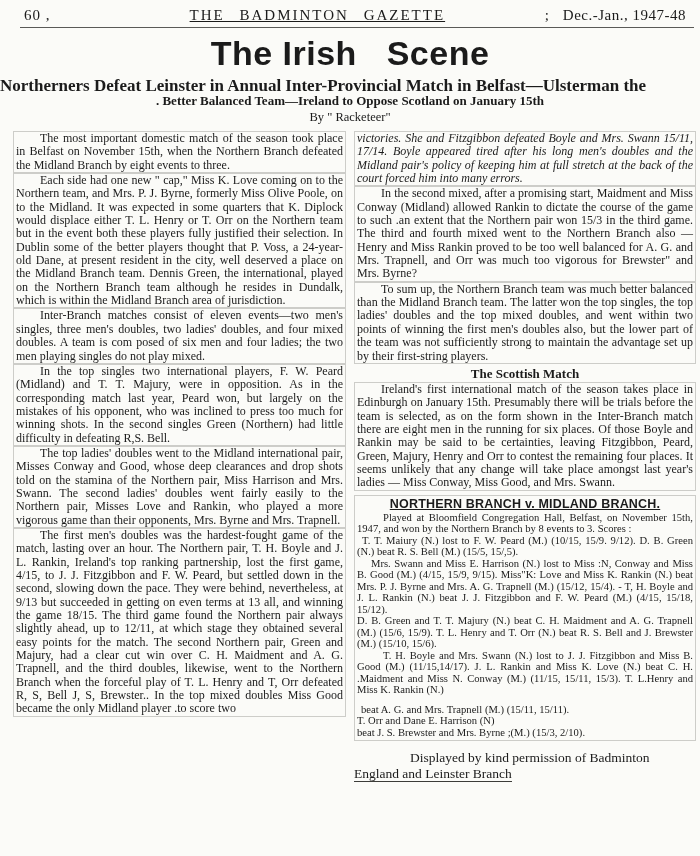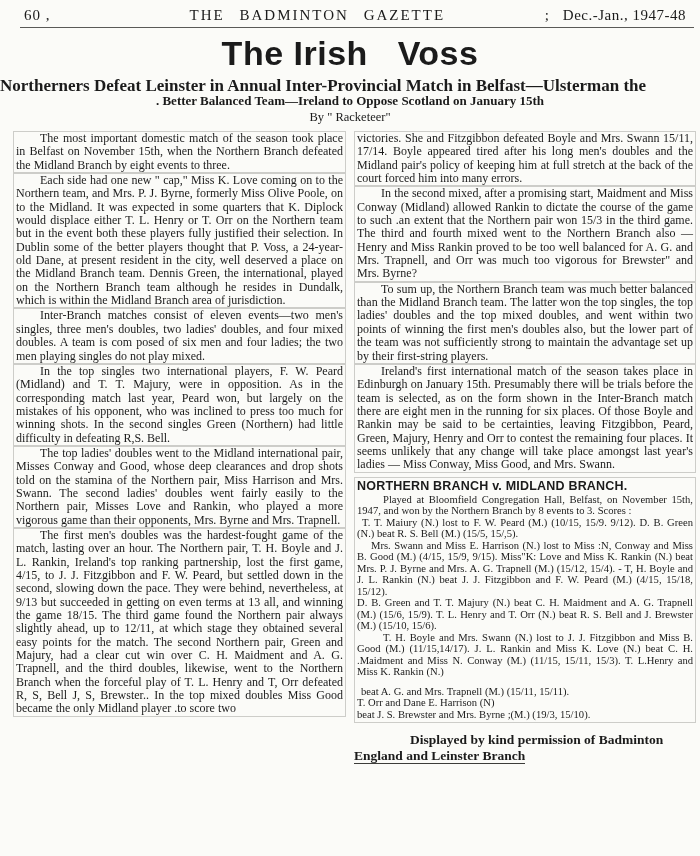--- a/index.html
+++ b/index.html
@@ -9,21 +9,21 @@
     font-family:"Liberation Serif", serif;
     position:relative;
   }
   
   .masthead{
     display:flex;align-items:center;
     padding:7px 14px 0 24px;
     font-size:15px;
   }
   .page-num{width:70px;letter-spacing:1px;}
-  .mast-center{flex:1;text-align:center;letter-spacing:2px;word-spacing:9px;}
+  .mast-center{flex:1;text-align:center;letter-spacing:2px;word-spacing:9px;text-decoration:underline;}
   .mast-sep{padding:0 14px 0 4px;}
   .mast-date{letter-spacing:0.5px;}
   .header-rule{
     border:0;border-top:1.5px solid #5a5a57;
     margin:3px 6px 0 20px;
   }
   
   .headline{
     text-align:center;
     font-family:"Liberation Sans", sans-serif;
@@ -46,99 +46,100 @@
     margin:6px 4px 0 13px;
   }
   .col-left{width:333px;}
   .col-right{width:342px;}
   .para{
     font-size:12px;line-height:13.35px;
     text-align:justify;text-indent:24px;
     border:1px solid #cdcdc9;
     padding:0 2px;margin:0;
   }
-  .para.no-indent{text-indent:0;}
+  .para.no-indent{text-indent:0;font-style:italic;}
   .section-head{
     text-align:center;font-weight:bold;font-size:13px;
     margin:2px 0 1px 0;line-height:15px;
   }
   
   .match-report{
     border:1px solid #cdcdc9;
     margin-top:4px;padding:1px 2px 2px 2px;
   }
   .mr-head{
     font-family:"Liberation Sans", sans-serif;
-    font-weight:bold;font-size:12.5px;text-align:left;
-    line-height:15px;letter-spacing:0.2px;
+    font-weight:bold;font-size:12.5px;text-align:center;
+    line-height:15px;letter-spacing:0.2px;text-decoration:underline;
   }
   .mr-line{
     font-size:10.6px;line-height:11.5px;
     text-align:justify;margin:0;
   }
   .mr-intro{text-indent:26px;}
   .mr-r1{text-indent:5px;}
   .mr-r2{text-indent:14px;}
   .mr-r3{text-indent:0;}
   .mr-r4{text-indent:26px;}
   .mr-r5{text-indent:4px;margin-top:8px;}
   .mr-r6{text-indent:0;}
   .mr-r7{text-indent:0;}
   
   .credit{
-    font-weight:bold;font-size:13.5px;line-height:16px;
+    font-weight:normal;font-size:13.5px;line-height:16px;
     margin-top:9px;
   }
   .credit-l1{padding-left:56px;}
   .credit-l2 span{border-bottom:1.5px solid #3c3c39;}
 </style>
 </head>
 <body>
 
 <div class="masthead">
   <span class="page-num">60 ,</span>
   <span class="mast-center">THE  BADMINTON  GAZETTE</span>
   <span class="mast-sep">;</span>
   <span class="mast-date">Dec.-Jan., 1947-48</span>
 </div>
 <hr class="header-rule">
 
-<div class="headline">The Irish   Voss</div>
+<div class="headline">The Irish   Scene</div>
 <div class="subtitle">Northerners Defeat Leinster in Annual Inter-Provincial Match in Belfast—Ulsterman the</div>
 <div class="subtitle2">. Better Balanced Team—Ireland to Oppose Scotland on January 15th</div>
 <div class="byline">By " Racketeer"</div>
 
 <div class="columns">
 
   <div class="col-left">
     <p class="para">The most important domestic match of the season took place in Belfast on November 15th, when the Northern Branch defeated the Midland Branch by eight events to three.</p>
     <p class="para">Each side had one new " cap," Miss K. Love coming on to the Northern team, and Mrs. P. J. Byrne, formerly Miss Olive Poole, on to the Midland. It was expected in some quarters that K. Diplock would displace either T. L. Henry or T. Orr on the Northern team but in the event both these players fully justified their selection. In Dublin some of the better players thought that P. Voss, a 24-year-old Dane, at present resident in the city, well deserved a place on the Midland Branch team. Dennis Green, the international, played on the Northern Branch team although he resides in Dundalk, which is within the Midland Branch area of jurisdiction.</p>
     <p class="para">Inter-Branch matches consist of eleven events—two men's singles, three men's doubles, two ladies' doubles, and four mixed doubles.  A team is com posed of six men and four ladies; the two men playing singles do not play mixed.</p>
     <p class="para">In the top singles two international players, F. W. Peard (Midland) and T. T. Majury, were in opposition.  As in the corresponding match last year, Peard won, but largely on the mistakes of his opponent, who was inclined to press too much for winning shots.  In the second singles Green (Northern) had little difficulty in defeating R,S. Bell.</p>
     <p class="para">The top ladies' doubles went to the Midland international pair, Misses Conway and Good, whose deep clearances and drop shots told on the stamina of the Northern pair, Miss Harrison and Mrs. Swann. The second ladies' doubles went fairly easily to the Northern pair, Misses Love and Rankin, who played a more vigorous game than their opponents, Mrs. Byrne and Mrs. Trapnell.</p>
     <p class="para">The first men's doubles was the hardest-fought game of the match, lasting over an hour. The Northern pair, T. H. Boyle and J. L. Rankin, Ireland's top ranking partnership, lost the first game, 4/15, to J. J. Fitzgibbon and F. W. Peard, but settled down in the second, slowing down the pace. They were behind, nevertheless, at 9/13 but succeeded in getting on even terms at 13 all, and winning the game 18/15. The third game found the Northern pair always slightly ahead, up to 12/11, at which stage they obtained several easy points for the match. The second Northern pair, Green and Majury, had a clear cut win over C. H. Maidment and A. G. Trapnell, and the third doubles, likewise, went to the Northern Branch when the forceful play of T. L. Henry and T, Orr defeated R, S, Bell J, S, Brewster.. In the top mixed doubles Miss Good became the only Midland player .to score two</p>
   </div>
 
   <div class="col-right">
     <p class="para no-indent">victories. She and Fitzgibbon defeated Boyle and Mrs. Swann 15/11, 17/14. Boyle appeared tired after his long men's doubles and the Midland pair's policy of keeping him at full stretch at the back of the court forced him into many errors.</p>
     <p class="para">In the second mixed, after a promising start, Maidment and Miss Conway (Midland) allowed Rankin to dictate the course of the game to such .an extent that the Northern pair won 15/3 in the third game. The third and fourth mixed went to the Northern Branch also — Henry and Miss Rankin proved to be too well balanced for A. G. and Mrs. Trapnell, and Orr was much too vigorous for Brewster" and Mrs. Byrne?</p>
     <p class="para">To sum up, the Northern Branch team was much better balanced than the Midland Branch team. The latter won the top singles, the top ladies' doubles and the top mixed doubles, and went within two points of winning the first men's doubles also, but the lower part of the team was not sufficiently strong to maintain the advantage set up by their first-string players.</p>
 
+    <div class="section-head">The Scottish Match</div>
     <p class="para">Ireland's first international match of the season takes place in Edinburgh on January 15th. Presumably there will be trials before the team is selected, as on the form shown in the Inter-Branch match there are eight men in the running for six places. Of those Boyle and Rankin may be said to be certainties, leaving Fitzgibbon, Peard, Green, Majury, Henry and Orr to contest the remaining four places. It seems unlikely that any change will take place amongst last year's ladies — Miss Conway, Miss Good, and Mrs. Swann.</p>
 
     <div class="match-report">
       <div class="mr-head">NORTHERN BRANCH v. MIDLAND BRANCH.</div>
       <p class="mr-line mr-intro">Played at Bloomfield Congregation Hall, Belfast, on November 15th, 1947, and won by the Northern Branch by 8 events to 3. Scores :</p>
       <p class="mr-line mr-r1">T. T. Maiury (N.) lost to F. W. Peard (M.) (10/15, 15/9. 9/12). D. B. Green (N.) beat R. S. Bell (M.) (15/5, 15/,5).</p>
       <p class="mr-line mr-r2">Mrs. Swann and Miss E. Harrison (N.) lost to Miss :N, Conway and Miss B. Good (M.) (4/15, 15/9, 9/15). Miss"K: Love and Miss K. Rankin (N.) beat Mrs. P. J. Byrne and Mrs. A. G. Trapnell (M.) (15/12, 15/4). - T, H. Boyle and J. L. Rankin (N.) beat J. J. Fitzgibbon and F. W. Peard (M.) (4/15, 15/18, 15/12).</p>
       <p class="mr-line mr-r3">D. B. Green and T. T. Majury (N.) beat C. H. Maidment and A. G. Trapnell (M.)  (15/6, 15/9).   T. L. Henry and T. Orr (N.) beat R. S. Bell and J. Brewster (M.)  (15/10, 15/6).</p>
       <p class="mr-line mr-r4">T. H. Boyle and Mrs. Swann (N.) lost to J. J. Fitzgibbon and Miss B. Good (M.) (11/15,14/17). J. L. Rankin and Miss K. Love (N.) beat C. H. .Maidment and Miss N. Conway (M.) (11/15, 15/11, 15/3). T. L.Henry and Miss K. Rankin (N.)</p>
       <p class="mr-line mr-r5">beat A. G. and Mrs. Trapnell (M.)  (15/11, 15/11).</p>
       <p class="mr-line mr-r6">T. Orr and Dane E. Harrison (N)</p>
-      <p class="mr-line mr-r7">beat J. S. Brewster and Mrs. Byrne ;(M.)  (19/3, 15/10).</p>
+      <p class="mr-line mr-r7">beat J. S. Brewster and Mrs. Byrne ;(M.)  (15/3, 2/10).</p>
     </div>
 
     <div class="credit">
       <div class="credit-l1">Displayed by kind permission of Badminton</div>
       <div class="credit-l2"><span>England and Leinster Branch</span></div>
     </div>
   </div>
 
 </div>
 

